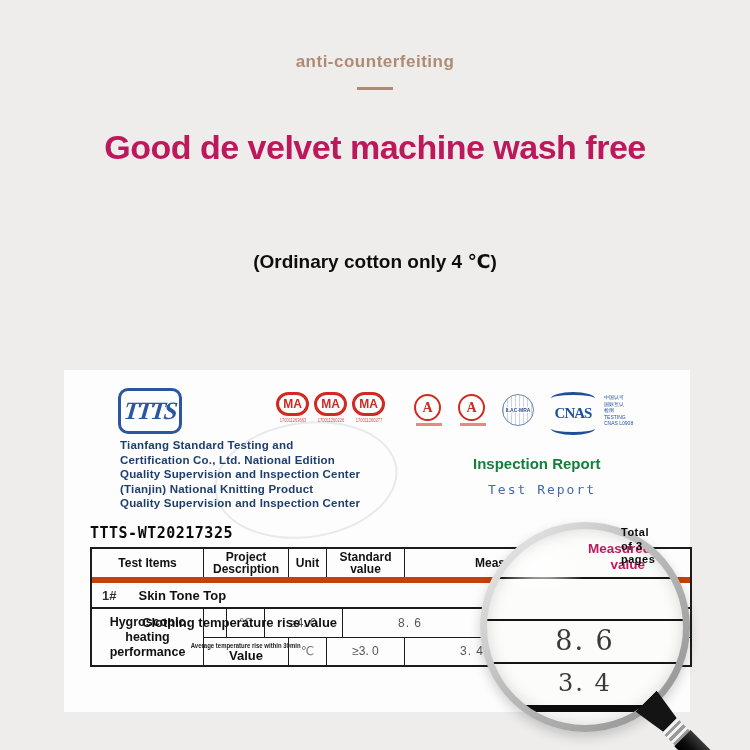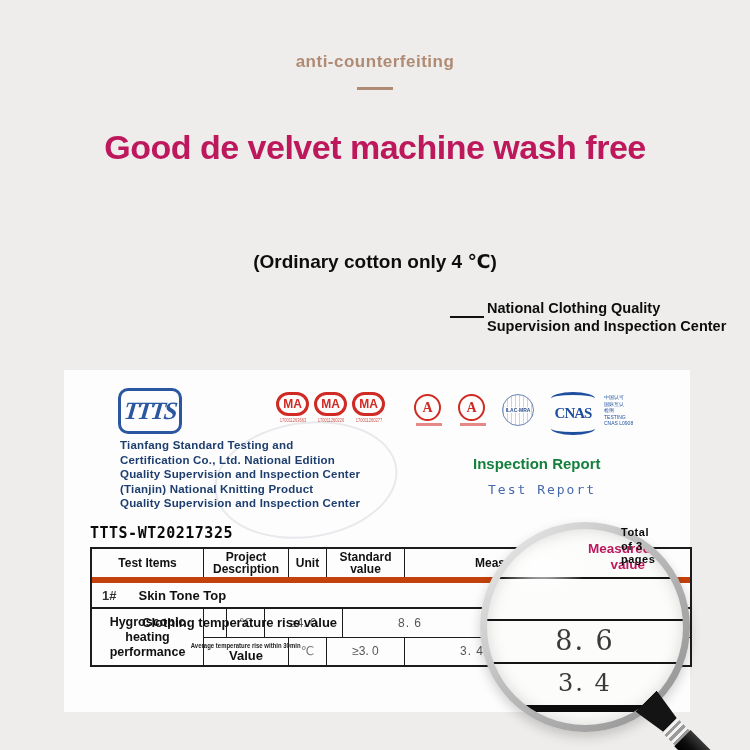--- a/index.html
+++ b/index.html
@@ -114,27 +114,20 @@
 </style>
 </head>
 <body>
 
 <div class="canvas">
 
   <div class="badge">anti-counterfeiting</div>
   <div class="badge-line"></div>
   <h1 class="headline">Good de velvet machine wash free</h1>
   <div class="note">(Ordinary cotton only 4 ℃)</div>
-  <div class="authority">
-    <div class="auth-dash"></div>
-    <div class="auth-text">
-      <div>National Clothing Quality</div>
-      <div>Supervision and Inspection Center</div>
-    </div>
-  </div>
 
   <div class="doc">
     <div class="watermark"></div>
 
     <div class="logo">
       <span>TTTS</span>
     </div>
 
     <div class="marks">
       <div class="cma" style="left:212px">

